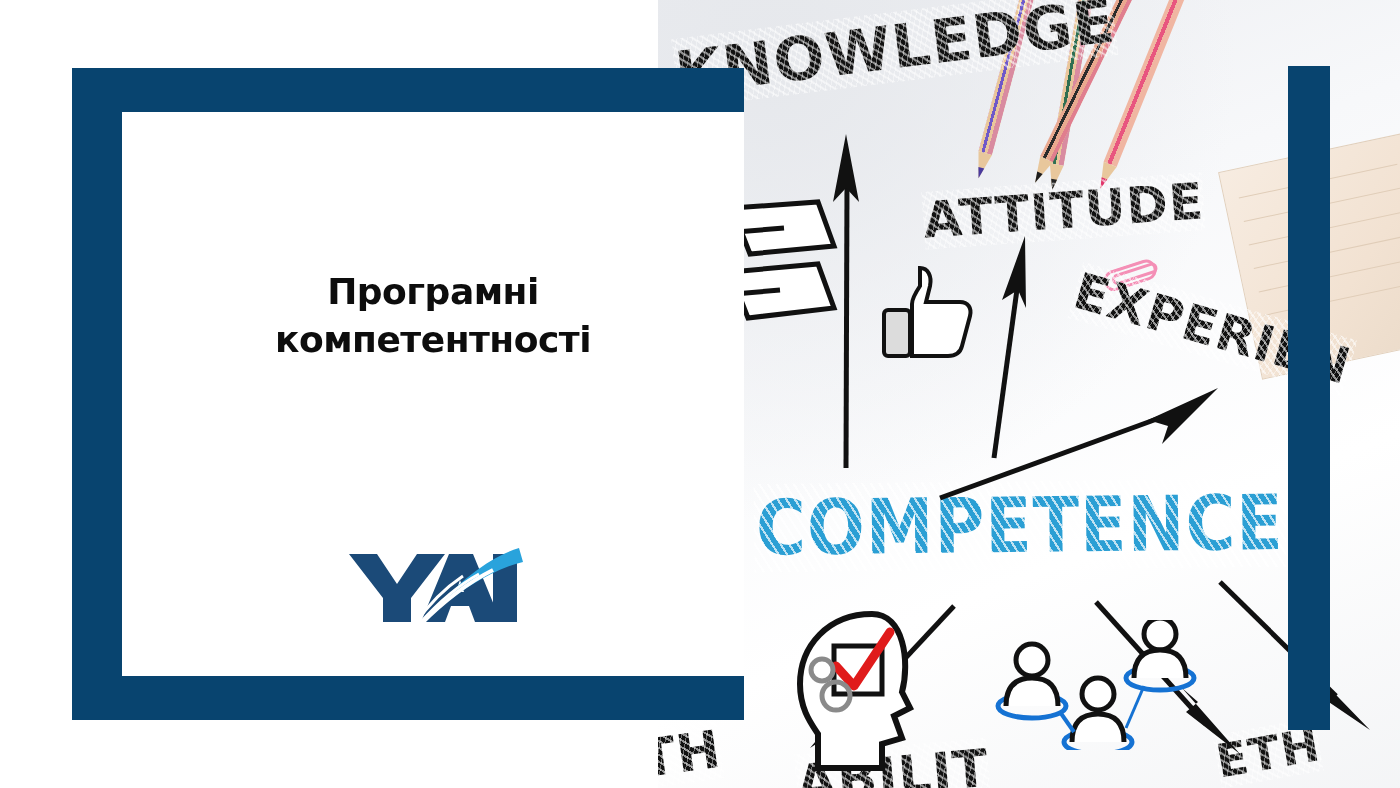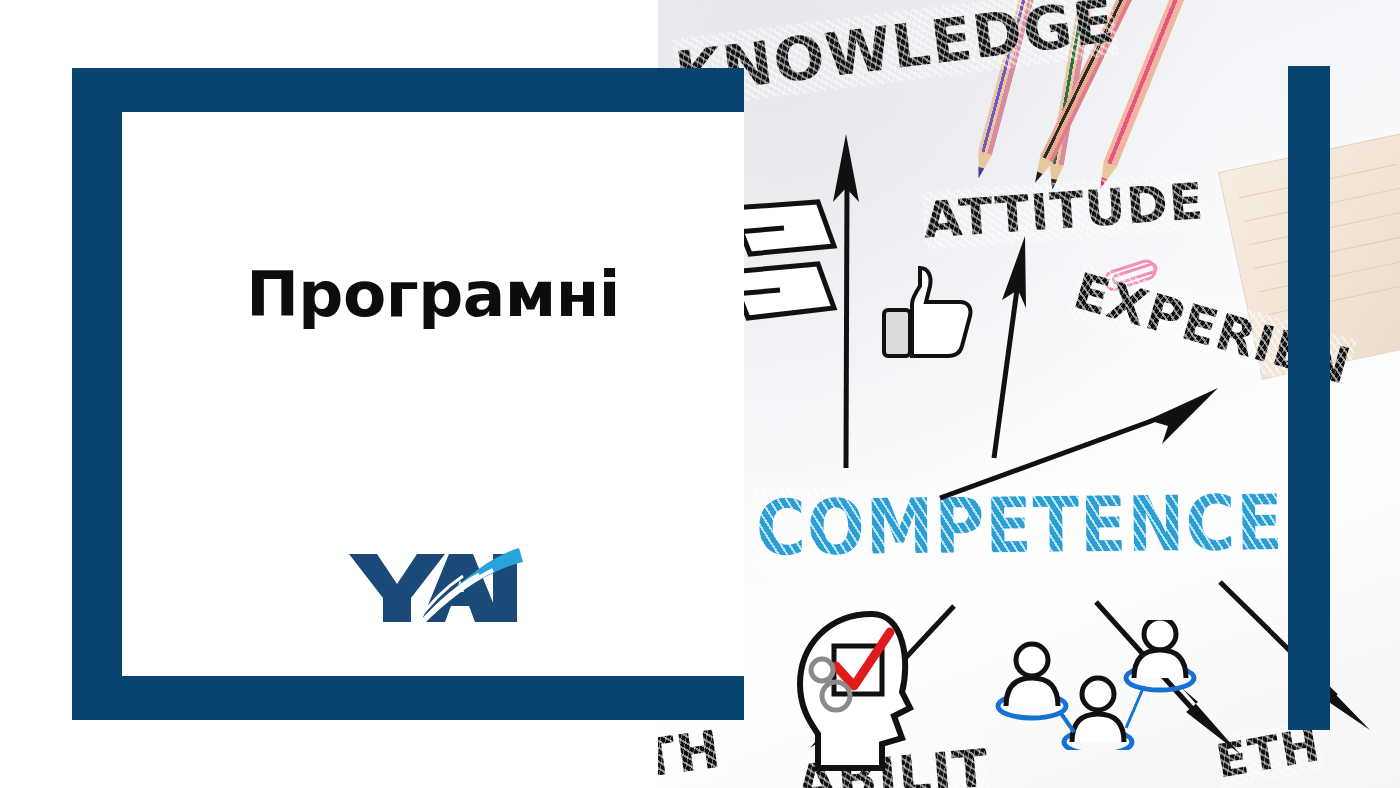--- a/index.html
+++ b/index.html
@@ -160,25 +160,25 @@
     left: 122px;
     top: 112px;
     width: 622px;
     height: 564px;
     background: #ffffff;
   }
 
   #slide-title {
     position: absolute;
     left: 0; right: 0;
-    top: 141px;
+    top: 156px;
     text-align: center;
     font-family: "DejaVu Sans", sans-serif;
     font-weight: 700;
-    font-size: 63px;
+    font-size: 36px;
     line-height: 1.32;
     color: #0d0d0d;
     letter-spacing: -0.5px;
   }
 
   
   #logo {
     position: absolute;
     left: 50%;
     transform: translateX(-50%);
@@ -324,20 +324,21 @@
 
   <div class="frame-band" id="frame-top"></div>
   <div class="frame-band" id="frame-left"></div>
   <div class="frame-band" id="frame-bottom"></div>
   <div class="frame-band" id="frame-right"></div>
 
   <div id="card">
 
     <div id="slide-title">
       <div>Програмні</div>
+      <div>компетентності</div>
     </div>
 
     <div id="logo">
       <svg width="180" height="86" viewBox="0 0 180 86">
 
         <path d="M6 10 L34 10 L54 40 L74 10 L102 10 L68 54 L68 78 L40 78 L40 54 Z" fill="#1b4a78"></path>
 
         <path d="M78 78 L106 10 L130 10 L158 78 L132 78 L126 62 L108 62 L102 78 Z
                  M113 48 L121 48 L117 36 Z" fill="#1b4a78" fill-rule="evenodd"></path>
 

